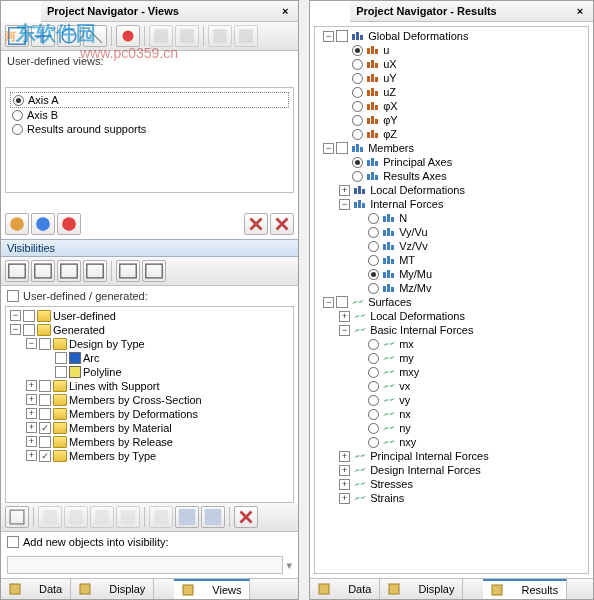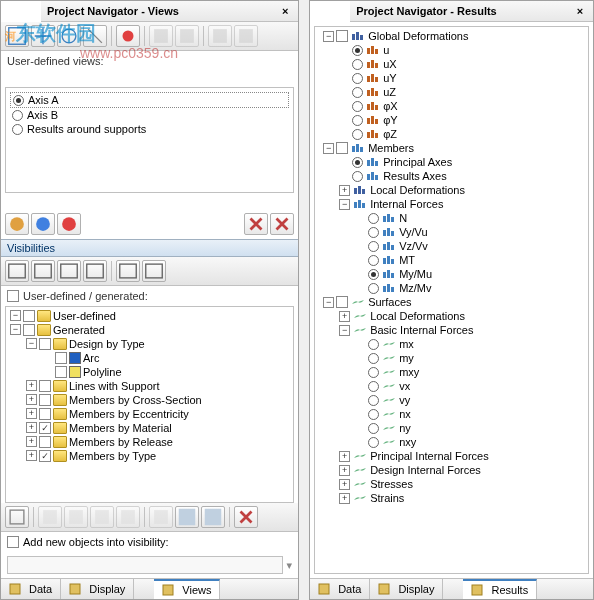--- a/index.html
+++ b/index.html
@@ -35,21 +35,21 @@
 .expander { width: 11px; height: 11px; border: 1px solid #888; background: #fff; display: flex; align-items: center; justify-content: center; font-size: 9px; line-height: 1; cursor: pointer; flex-shrink: 0; color: #333; }
 .expander.empty { border: none; background: none; }
 .folder-icon { width: 14px; height: 12px; background: linear-gradient(#ffe680, #e6c040); border: 1px solid #b09020; border-radius: 1px; flex-shrink: 0; }
 .color-box { width: 12px; height: 12px; border: 1px solid #666; flex-shrink: 0; }
 .result-icon { width: 16px; height: 12px; flex-shrink: 0; display: inline-block; }
 .result-icon svg { width: 100%; height: 100%; }
 .indent { display: inline-block; flex-shrink: 0; }
 .footer-input { padding: 4px 6px; display: flex; align-items: center; gap: 4px; }
 .footer-input input { flex: 1; border: 1px solid #c0c0c0; padding: 2px; background: #f8f8f8; color: #888; }
 .tabs { display: flex; background: linear-gradient(#f8f8f8, #e4e4e4); border-top: 1px solid #c0c0c0; }
-.tab { padding: 3px 8px; border-right: 1px solid #c0c0c0; display: flex; align-items: center; gap: 8px; cursor: pointer; font-size: 11px; }
+.tab { padding: 3px 8px; border-right: 1px solid #c0c0c0; display: flex; align-items: center; gap: 18px; cursor: pointer; font-size: 11px; }
 .tab.active { background: #fff; border-top: 2px solid #4080c0; margin-left: 20px; }
 .tab-icon { width: 12px; height: 12px; flex-shrink: 0; }
 </style>
 </head>
 <body>
 
 <div class="watermark"><span class="orange">河</span>东软件园</div>
 <div class="watermark-url">www.pc0359.cn</div>
 
 <div class="panel left">
@@ -239,21 +239,21 @@
         <span class="expander">+</span>
         <span class="cb "></span>
         <span class="folder-icon"></span>
         <span>Members by Cross-Section</span>
       </div>
       <div class="tree-item">
         <span class="indent" style="width:16px"></span>
         <span class="expander">+</span>
         <span class="cb "></span>
         <span class="folder-icon"></span>
-        <span>Members by Eccentricity</span>
+        <span>Members by Deformations</span>
       </div>
       <div class="tree-item">
         <span class="indent" style="width:16px"></span>
         <span class="expander">+</span>
         <span class="cb checked"></span>
         <span class="folder-icon"></span>
         <span>Members by Material</span>
       </div>
       <div class="tree-item">
         <span class="indent" style="width:16px"></span>

